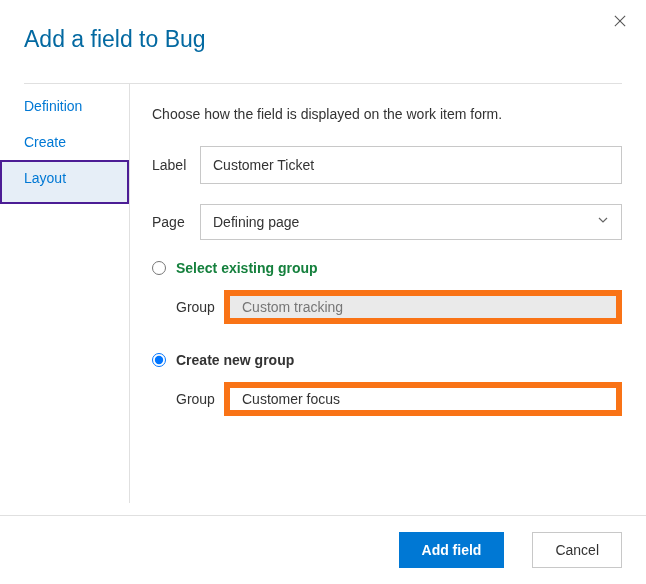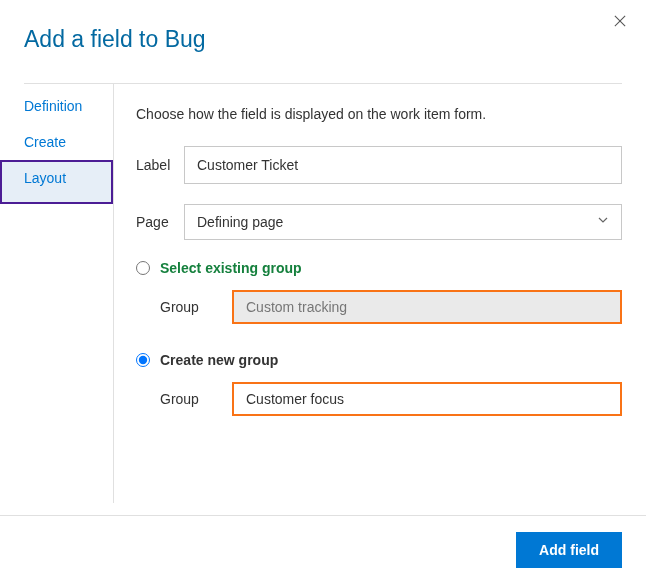--- a/index.html
+++ b/index.html
@@ -41,21 +41,21 @@
     }
     .divider {
       border-top: 1px solid #e0e0e0;
       margin: 0 24px 0 24px;
     }
     .content {
       display: flex;
       height: calc(100% - 165px);
     }
     .tabs {
-      width: 114px;
+      width: 130px;
       border-right: 1px solid #e0e0e0;
       padding-top: 4px;
     }
     .tab {
       padding: 10px 8px 10px 24px;
       font-size: 14px;
       color: #0078d4;
       cursor: pointer;
     }
     .tab.active {
@@ -143,27 +143,26 @@
       margin-bottom: 28px;
     }
     .sub-label {
       width: 48px;
       font-size: 14px;
       color: #333;
     }
     .sub-input {
       flex: 1;
       height: 34px;
-      border: 2px solid #f97316;
+      border: 6px solid #f97316;
       padding: 0 12px;
       font-size: 14px;
       color: #333;
       font-family: inherit;
       outline: none;
-      margin-left: 24px;
     }
     .sub-input.disabled {
       background: #eaeaea;
       color: #767676;
     }
     .footer {
       position: absolute;
       bottom: 0;
       left: 0;
       right: 0;
@@ -249,14 +248,15 @@
       </div>
       <div class="sub-row">
         <div class="sub-label">Group</div>
         <input type="text" class="sub-input" value="Customer focus" style="">
       </div>
     </div>
   </div>
 
   <div class="footer">
     <button class="btn btn-primary">Add field</button>
+    <button class="btn">Cancel</button>
   </div>
 </div>
 
 </body></html>

